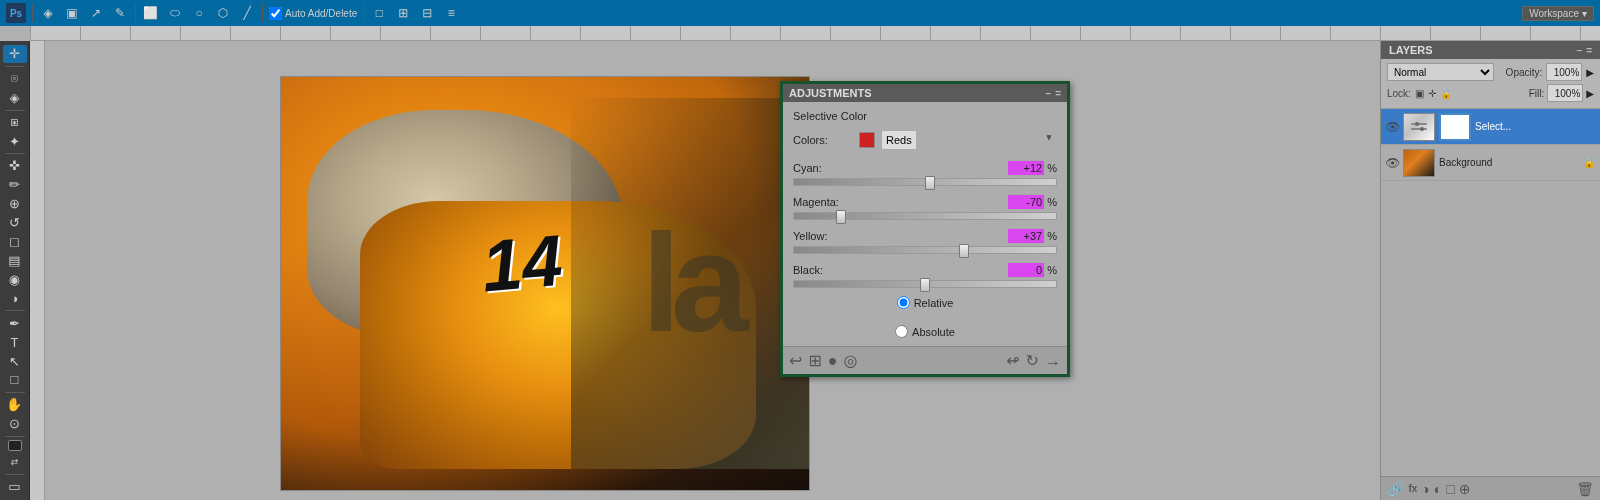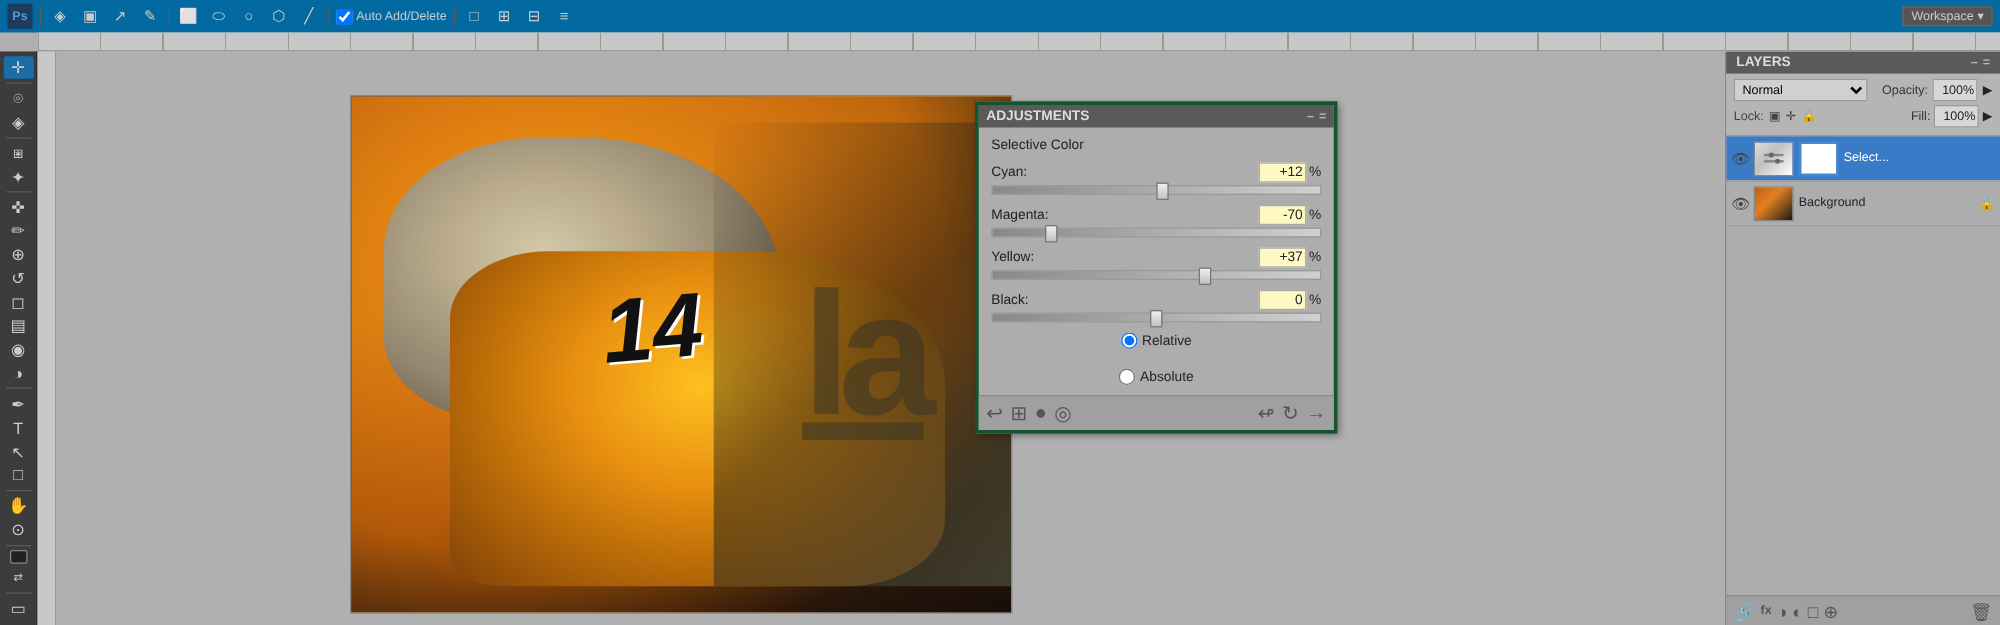--- a/index.html
+++ b/index.html
@@ -234,21 +234,21 @@
     }
     .slider-label-row {
       display: flex; justify-content: space-between;
       align-items: center; margin-bottom: 2px;
     }
     .slider-label { font-size: 11px; color: #222; }
     .slider-value-wrap {
       display: flex; align-items: center; gap: 2px;
     }
     .slider-value {
-      background: #fef9c3;
+      background: #d946ef;
       border: 1px solid #aaa;
       width: 38px; height: 16px;
       font-size: 11px; text-align: right;
       padding-right: 2px;
       display: flex; align-items: center; justify-content: flex-end;
     }
     .slider-pct { font-size: 11px; }
     .slider-track {
       height: 8px;
       background: linear-gradient(90deg, #888 0%, #d0d0d0 100%);
@@ -464,38 +464,48 @@
       <div class="photo-content">
         <div class="moto-bg"></div>
         <div class="moto-overlay"></div>
 
         <div style="position:absolute;top:8%;left:5%;width:60%;height:55%;border-radius:40% 50% 30% 30%;background:radial-gradient(ellipse at 40% 40%, #d0d0c0 0%, #b0b0a0 30%, #888880 60%, #444440 100%);opacity:0.85;"></div>
 
         <div style="position:absolute;top:30%;left:15%;width:75%;height:65%;border-radius:20% 40% 20% 10%;background:radial-gradient(ellipse at 50% 40%, #ffc020 0%, #e89010 35%, #c07008 60%, #804008 100%);"></div>
 
         <div class="number-14">14</div>
 
-        <div style="position:absolute;top:5%;right:0;width:45%;height:90%;background:linear-gradient(135deg,rgba(30,30,20,0) 0%,rgba(30,30,20,0.5) 50%,rgba(80,80,60,0.7) 100%);font-size:140px;font-weight:900;color:rgba(50,50,40,0.5);display:flex;align-items:center;justify-content:center;font-family:Impact,sans-serif;overflow:hidden;letter-spacing:-10px;text-decoration:underline;">la</div>
+        <div style="position:absolute;top:5%;right:0;width:45%;height:90%;background:linear-gradient(135deg,rgba(30,30,20,0) 0%,rgba(30,30,20,0.5) 50%,rgba(80,80,60,0.7) 100%);font-size:140px;font-weight:900;color:rgba(50,50,40,0.5);display:flex;align-items:center;justify-content:center;font-family:Impact,sans-serif;overflow:hidden;letter-spacing:-10px;">la</div>
       </div>
     </div>
 
     <div class="adj-panel">
       <div class="adj-header">
         <span>ADJUSTMENTS</span>
         <div class="adj-header-btns">
           <span class="adj-header-btn">–</span>
           <span class="adj-header-btn">=</span>
         </div>
       </div>
       <div class="adj-body">
 
         <div class="adj-row">
           <span class="adj-label">Selective Color</span>
         </div>
 
+        <div class="colors-row">
+          <span class="adj-label">Colors:</span>
+          <div class="color-swatch"></div>
+          <div class="adj-dropdown-wrap" style="flex:1;position:relative;">
+            <select class="adj-dropdown">
+              <option>Reds</option>
+            </select>
+            <div style="position:absolute;right:4px;top:3px;font-size:8px;pointer-events:none;">▼</div>
+          </div>
+        </div>
 
         <div class="slider-row">
           <div class="slider-label-row">
             <span class="slider-label">Cyan:</span>
             <div class="slider-value-wrap">
               <div class="slider-value">+12</div>
               <span class="slider-pct">%</span>
             </div>
           </div>
           <div class="slider-track">

